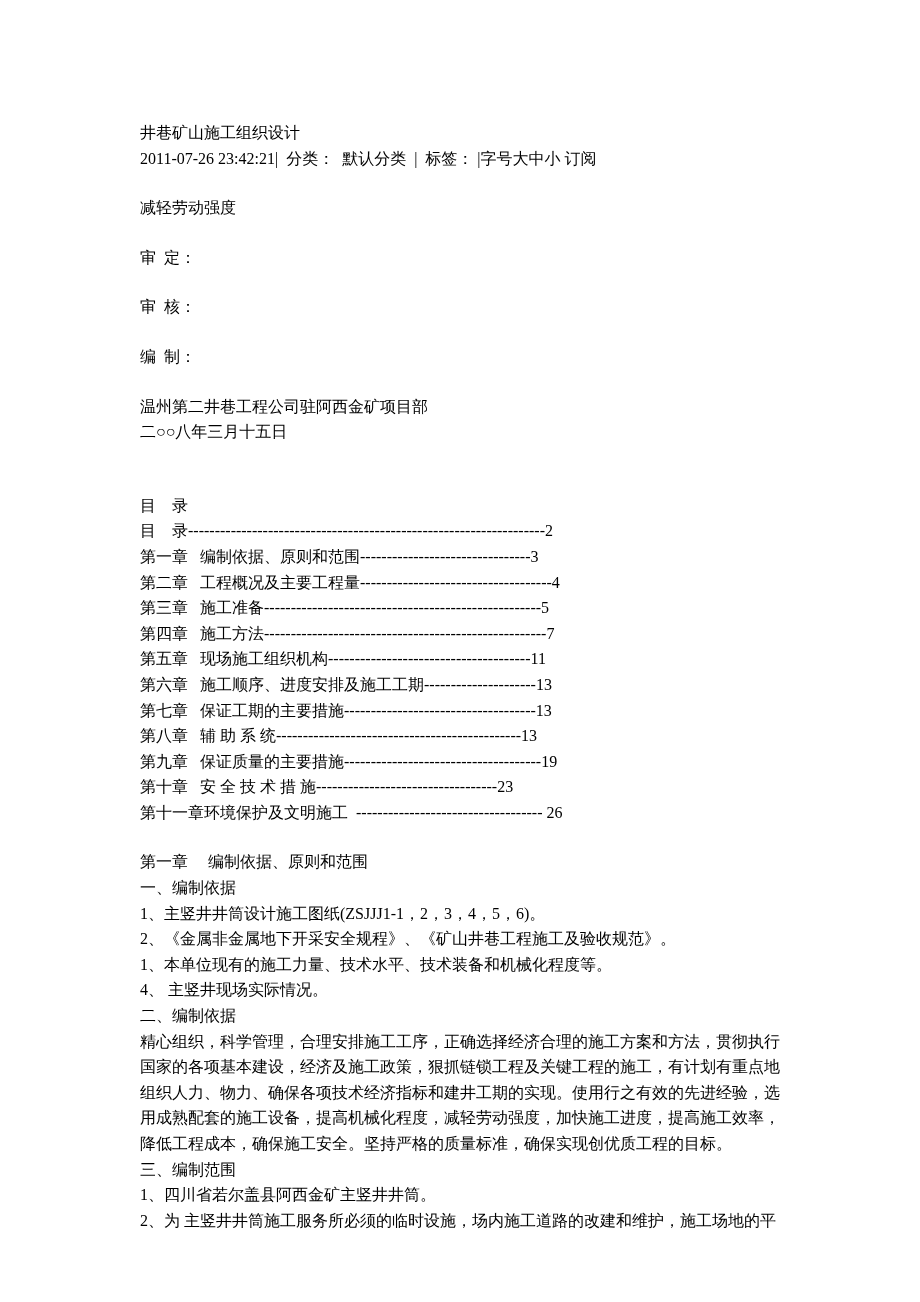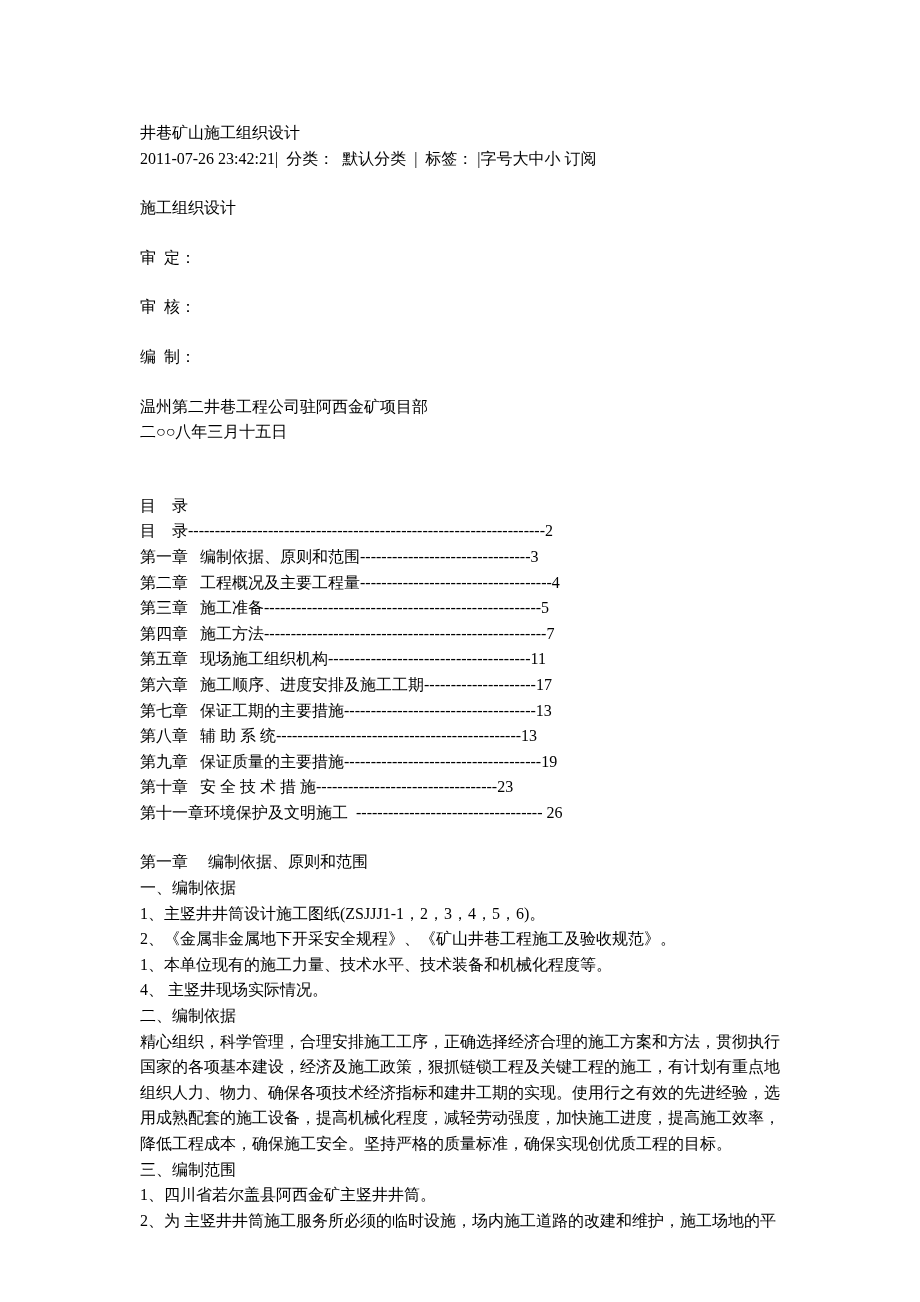--- a/index.html
+++ b/index.html
@@ -21,40 +21,40 @@
     .spacer {
       height: 24px;
     }
   </style>
 </head>
 <body>
 
 <p class="line">井巷矿山施工组织设计</p>
 <p class="line">2011-07-26 23:42:21|  分类：  默认分类  |  标签： |字号大中小 订阅</p>
 <div class="spacer"></div>
-<p class="line">施工组织设计</p>
+<p class="line">减轻劳动强度</p>
 <div class="spacer"></div>
 <p class="line">审  定：</p>
 <div class="spacer"></div>
 <p class="line">审  核：</p>
 <div class="spacer"></div>
 <p class="line">编  制：</p>
 <div class="spacer"></div>
 <p class="line">温州第二井巷工程公司驻阿西金矿项目部</p>
 <p class="line">二○○八年三月十五日</p>
 <div class="spacer"></div>
 <div class="spacer"></div>
 <p class="line">目    录</p>
 <p class="line">目    录-------------------------------------------------------------------2</p>
 <p class="line">第一章   编制依据、原则和范围--------------------------------3</p>
 <p class="line">第二章   工程概况及主要工程量------------------------------------4</p>
 <p class="line">第三章   施工准备----------------------------------------------------5</p>
 <p class="line">第四章   施工方法-----------------------------------------------------7</p>
 <p class="line">第五章   现场施工组织机构--------------------------------------11</p>
-<p class="line">第六章   施工顺序、进度安排及施工工期---------------------17</p>
+<p class="line">第六章   施工顺序、进度安排及施工工期---------------------13</p>
 <p class="line">第七章   保证工期的主要措施------------------------------------13</p>
 <p class="line">第八章   辅 助 系 统----------------------------------------------13</p>
 <p class="line">第九章   保证质量的主要措施-------------------------------------19</p>
 <p class="line">第十章   安 全 技 术 措 施----------------------------------23</p>
 <p class="line">第十一章环境保护及文明施工  ----------------------------------- 26</p>
 <div class="spacer"></div>
 <p class="line">第一章     编制依据、原则和范围</p>
 <p class="line">一、编制依据</p>
 <p class="line">1、主竖井井筒设计施工图纸(ZSJJJ1-1，2，3，4，5，6)。</p>
 <p class="line">2、《金属非金属地下开采安全规程》、《矿山井巷工程施工及验收规范》。</p>

